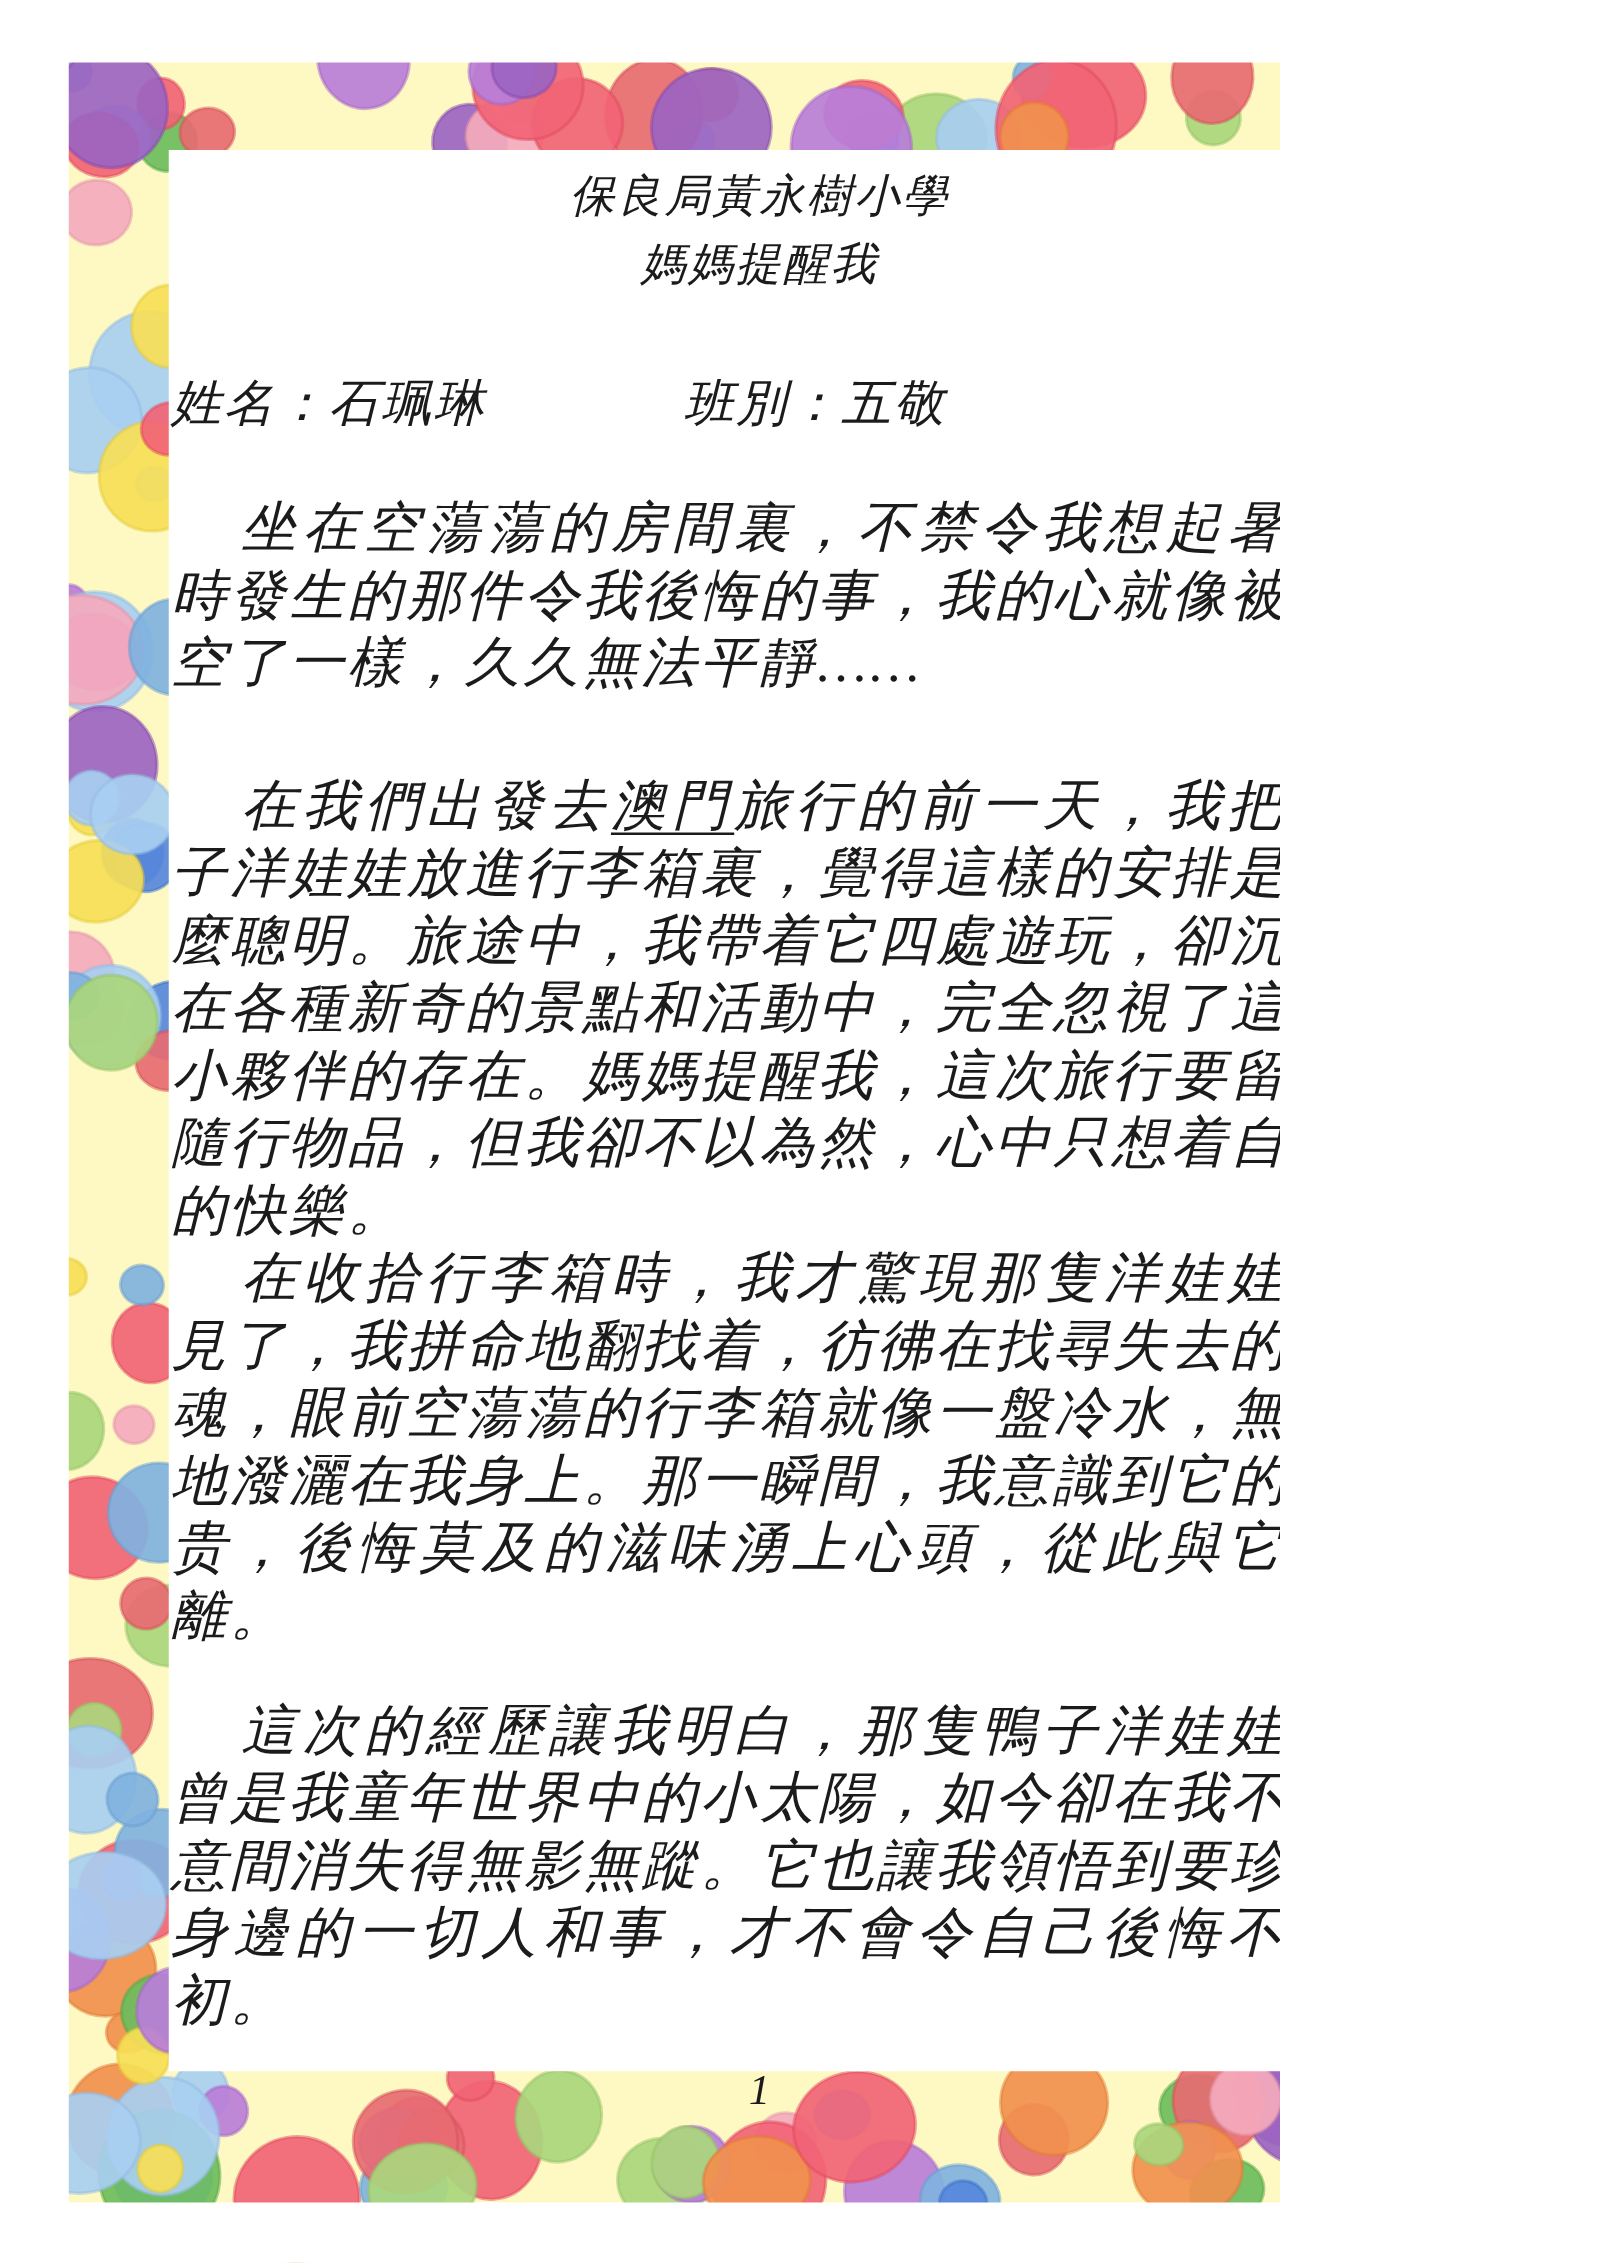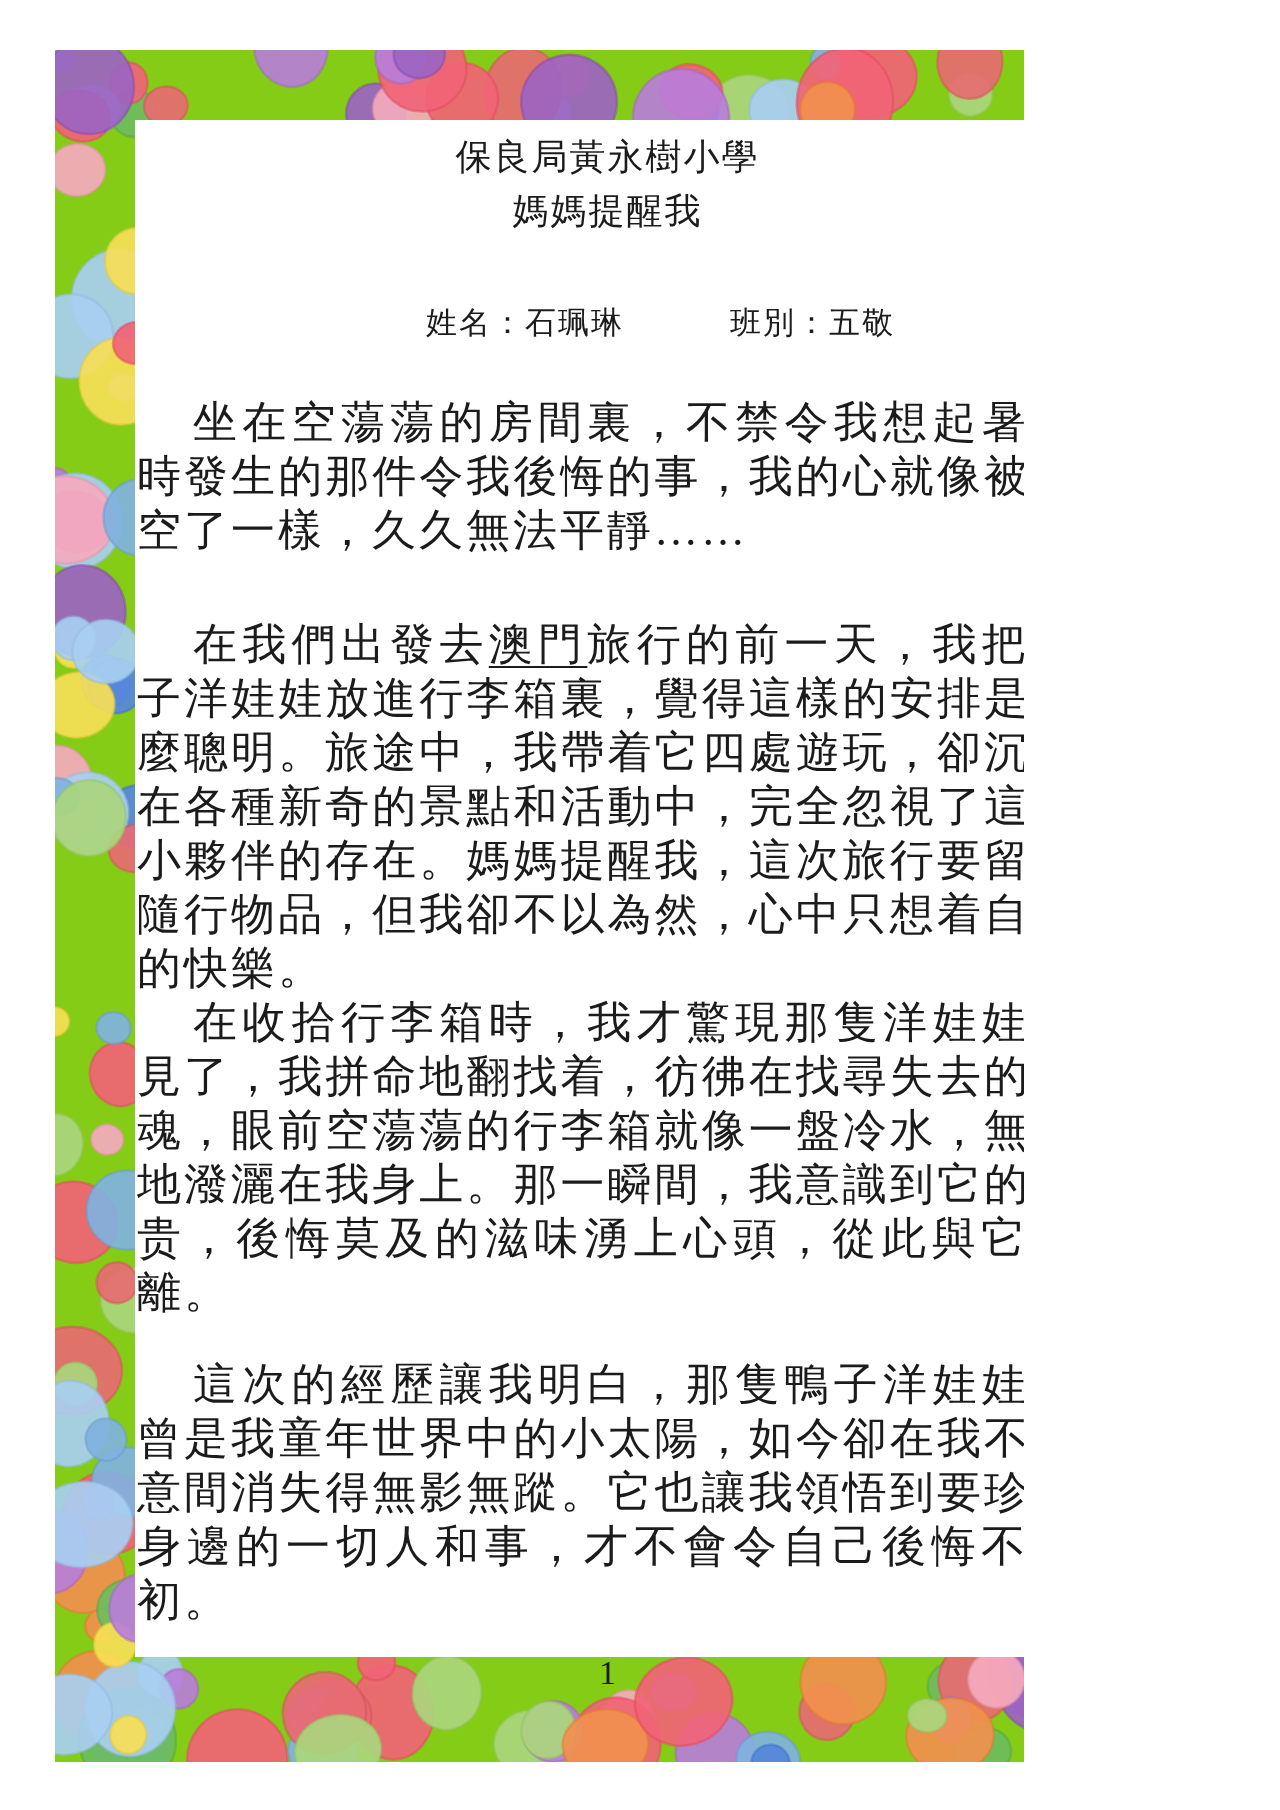--- a/index.html
+++ b/index.html
@@ -1,35 +1,35 @@
 <!DOCTYPE html>
 <html><head>
 <meta charset="utf-8">
 <style>
   html,body{margin:0;padding:0;background:#ffffff;}
   .page{
     position:relative;
     width:1024px;height:1810px;
-    background:#84cc16;
+    background:#fef9c3;
     overflow:hidden;
     font-family:"Liberation Serif","DejaVu Serif",serif;
     color:#1b1b1b;
+    font-style:italic;
   }
   .border-svg{position:absolute;left:0;top:0;}
   .content{
     position:absolute;left:137px;top:130px;width:941px;
   }
   .title-line{
     font-size:36px;line-height:54px;letter-spacing:2px;
     text-align:center;font-weight:400;
   }
   .meta-line{
-    font-size:31px;line-height:54px;letter-spacing:2px;
+    font-size:40px;line-height:54px;letter-spacing:2px;
     white-space:nowrap;
-    text-align:center;
   }
   .meta-first{margin-top:58px;}
   .name-part{display:inline-block;width:410px;}
   .essay-par{
     margin:0;
     font-size:44px;line-height:54px;letter-spacing:3px;
     text-align:justify;text-indent:56px;
   }
   .gap1{margin-top:46px;}
   .gap2{margin-top:60px;}

